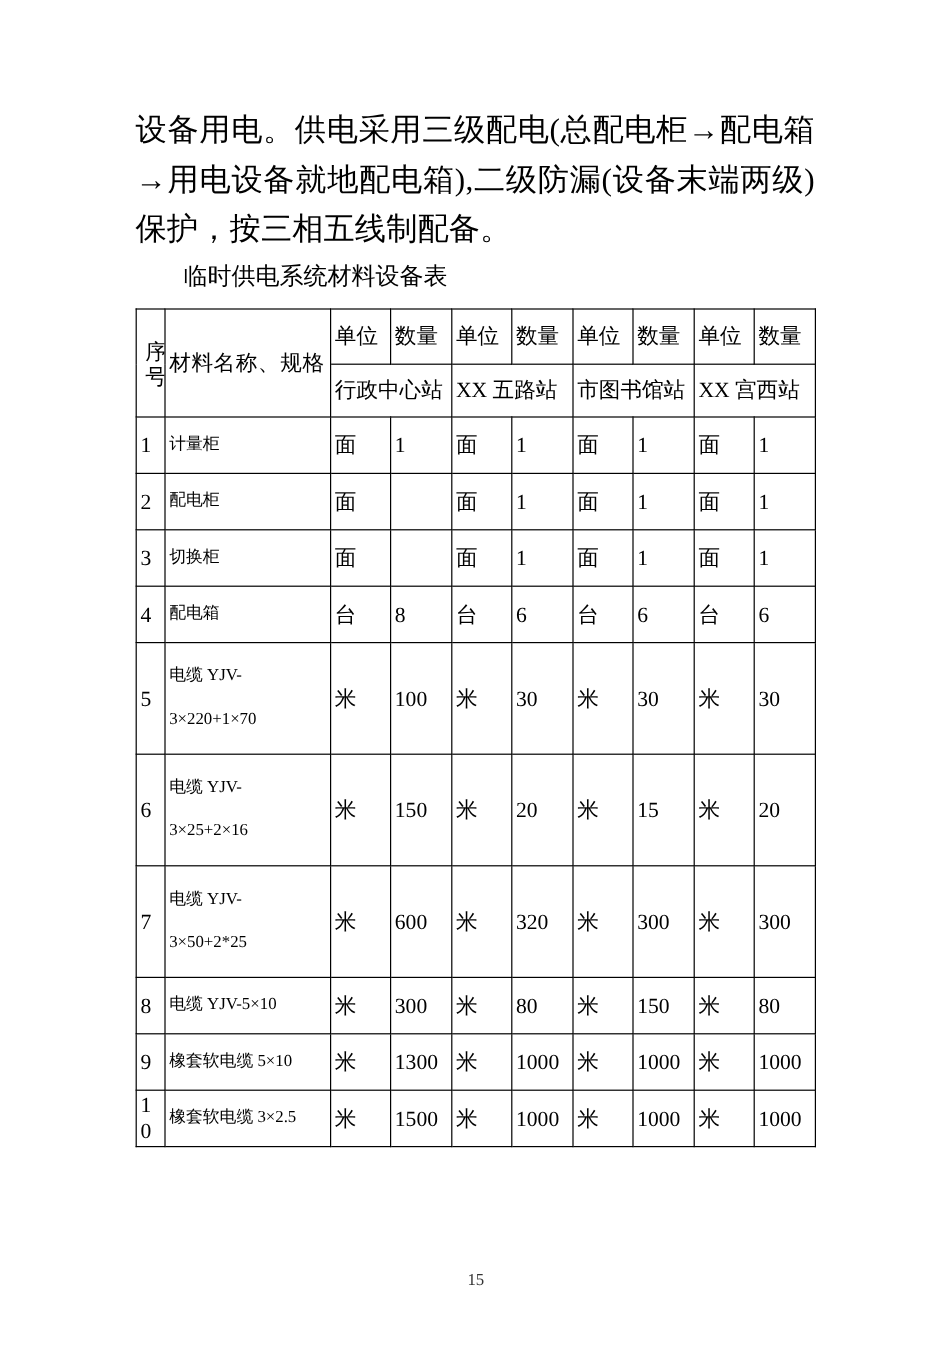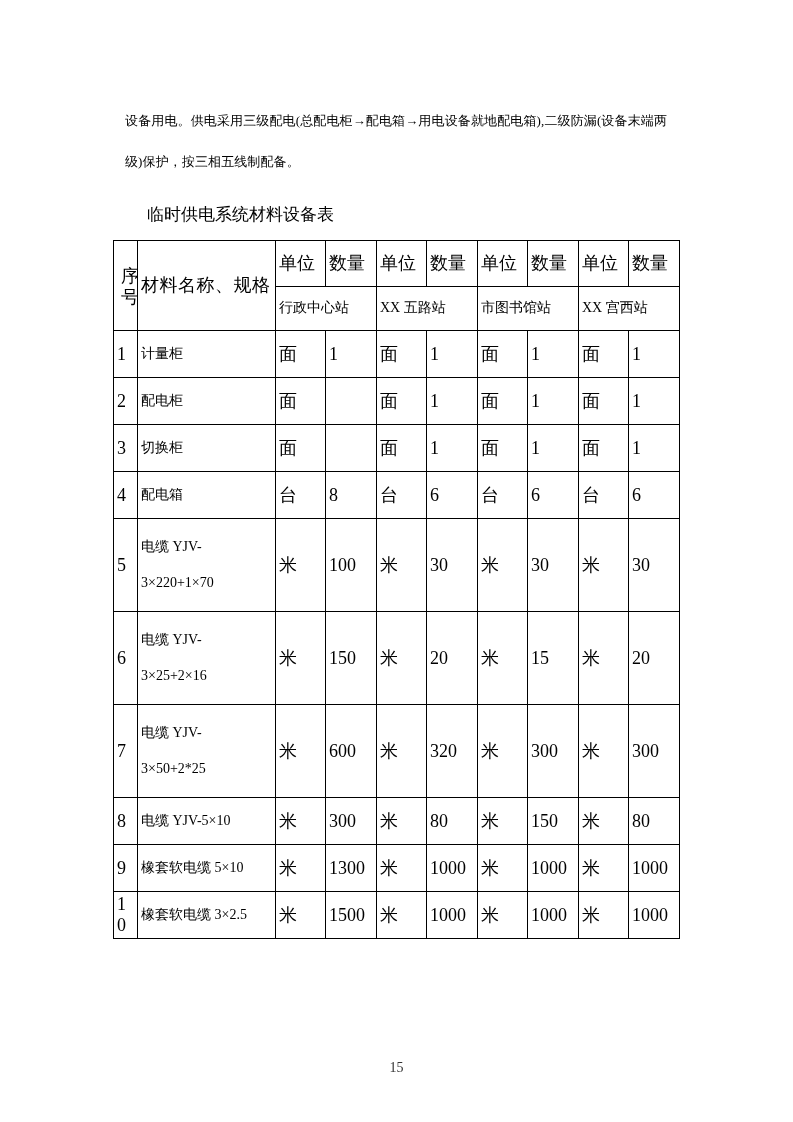--- a/index.html
+++ b/index.html
@@ -20,33 +20,33 @@
     overflow: hidden;
     box-sizing: border-box;
   }
   .content {
     position: absolute;
     left: 113px;
     top: 88px;
     width: 566px;
   }
   p.para {
-    margin: 12px;
-    font-size: 13px;
+    margin: 0;
+    font-size: 26px;
     line-height: 41px;
     text-align: justify;
     text-justify: inter-ideograph;
     letter-spacing: 0.1px;
   }
   p.indent {
     text-indent: 2em;
   }
   p.title-line {
     margin: 0;
-    font-size: 17px;
+    font-size: 20px;
     line-height: 41px;
     text-indent: 2em;
   }
   .table-wrap {
     margin-top: 5px;
   }
   table.mat {
     border-collapse: collapse;
     width: 566px;
     table-layout: fixed;
@@ -89,21 +89,21 @@
     letter-spacing: 0.5px;
   }
   th.uq {
     text-align: left;
     height: 41px;
     font-size: 18px;
   }
   td.station {
     text-align: left;
     height: 39px;
-    font-size: 14px;
+    font-size: 18px;
     letter-spacing: 0px;
   }
   tr.datarow td {
     height: 42px;
   }
   tr.datarow.tall td {
     height: 88px;
   }
   td.nm {
     font-size: 14px;

